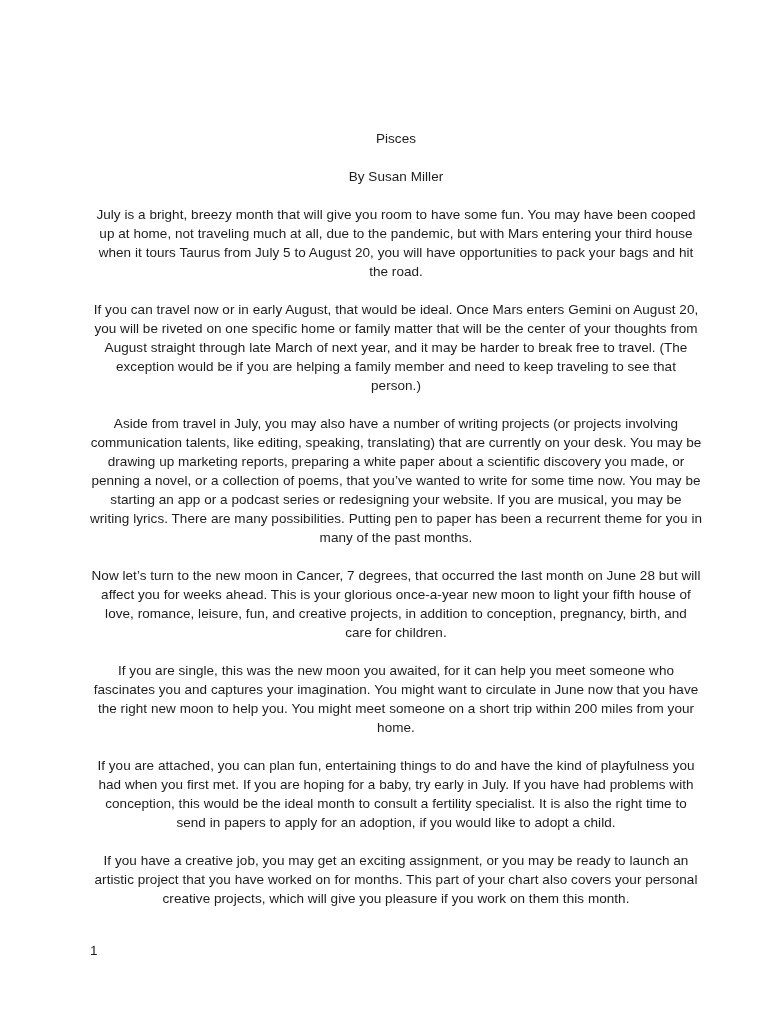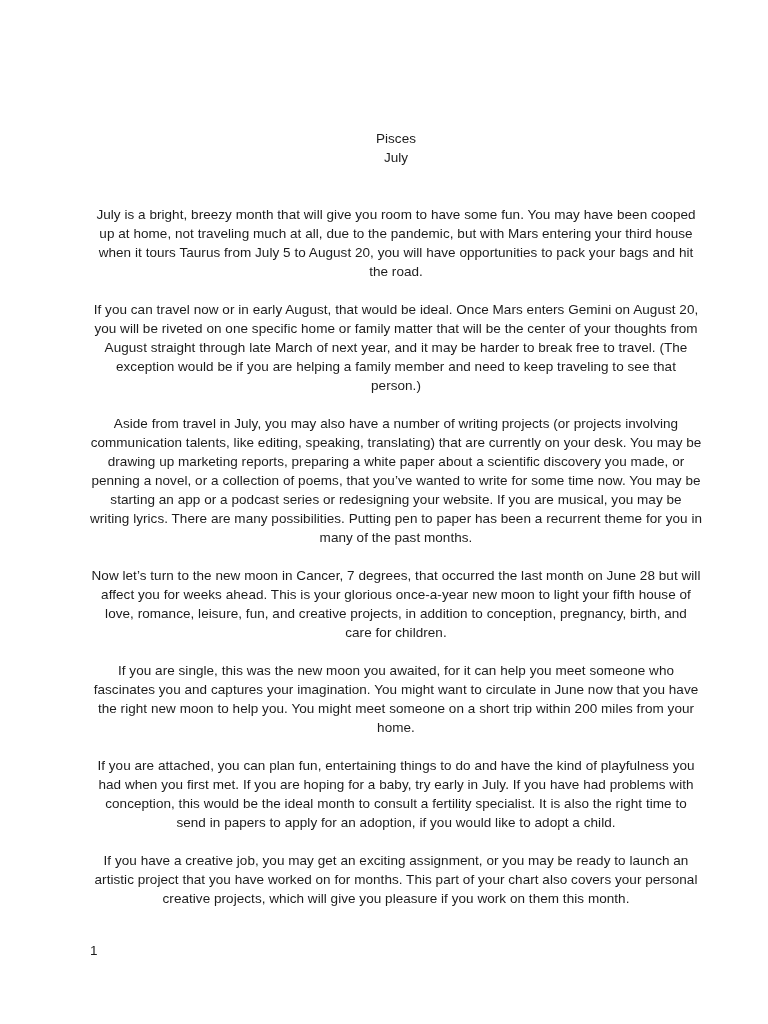--- a/index.html
+++ b/index.html
@@ -46,22 +46,22 @@
     font-size: 13.5px;
     line-height: 19px;
   }
 </style>
 </head>
 <body>
 
 <div class="page">
   <div class="content">
     <div class="line">Pisces</div>
-    <div class="line">July</div>
     <div class="spacer"></div>
+    <div class="line">By Susan Miller</div>
     <div class="spacer"></div>
     <p class="para">July is a bright, breezy month that will give you room to have some fun. You may have been cooped up at home, not traveling much at all, due to the pandemic, but with Mars entering your third house when it tours Taurus from July 5 to August 20, you will have opportunities to pack your bags and hit the road.</p>
     <p class="para">If you can travel now or in early August, that would be ideal. Once Mars enters Gemini on August 20, you will be riveted on one specific home or family matter that will be the center of your thoughts from August straight through late March of next year, and it may be harder to break free to travel. (The exception would be if you are helping a family member and need to keep traveling to see that person.)</p>
     <p class="para">Aside from travel in July, you may also have a number of writing projects (or projects involving communication talents, like editing, speaking, translating) that are currently on your desk. You may be drawing up marketing reports, preparing a white paper about a scientific discovery you made, or penning a novel, or a collection of poems, that you’ve wanted to write for some time now. You may be starting an app or a podcast series or redesigning your website. If you are musical, you may be writing lyrics. There are many possibilities. Putting pen to paper has been a recurrent theme for you in many of the past months.</p>
     <p class="para">Now let’s turn to the new moon in Cancer, 7 degrees, that occurred the last month on June 28 but will affect you for weeks ahead. This is your glorious once-a-year new moon to light your fifth house of love, romance, leisure, fun, and creative projects, in addition to conception, pregnancy, birth, and care for children.</p>
     <p class="para">If you are single, this was the new moon you awaited, for it can help you meet someone who fascinates you and captures your imagination. You might want to circulate in June now that you have the right new moon to help you. You might meet someone on a short trip within 200 miles from your home.</p>
     <p class="para">If you are attached, you can plan fun, entertaining things to do and have the kind of playfulness you had when you first met. If you are hoping for a baby, try early in July. If you have had problems with conception, this would be the ideal month to consult a fertility specialist. It is also the right time to send in papers to apply for an adoption, if you would like to adopt a child.</p>
     <p class="para">If you have a creative job, you may get an exciting assignment, or you may be ready to launch an artistic project that you have worked on for months. This part of your chart also covers your personal creative projects, which will give you pleasure if you work on them this month.</p>
   </div>
   <div class="page-number">1</div>

